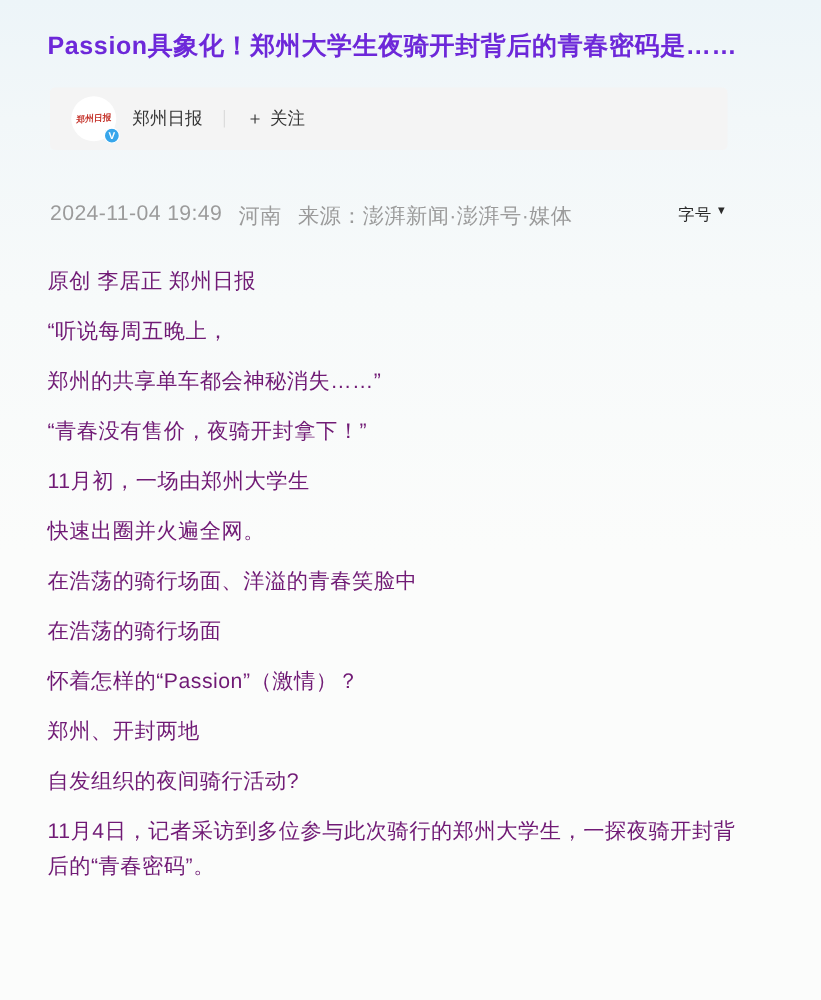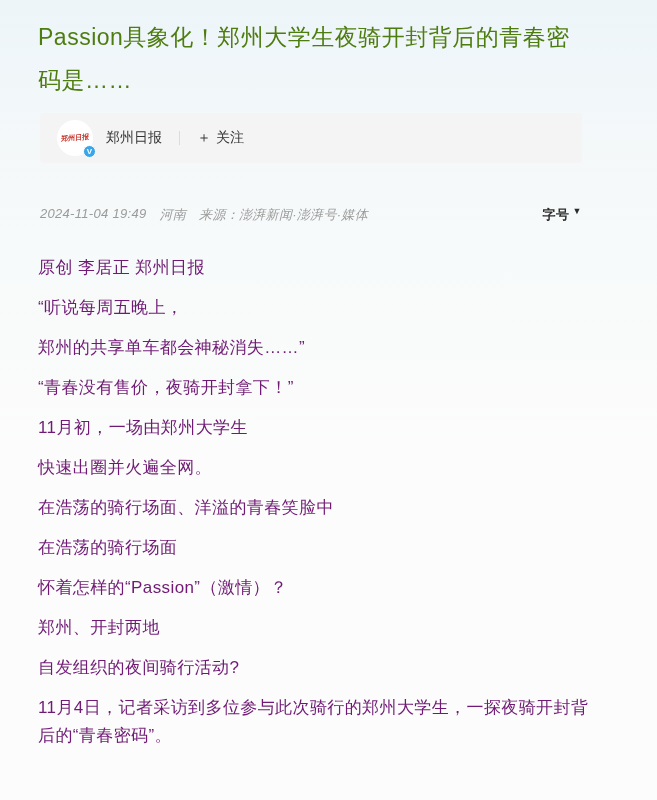--- a/index.html
+++ b/index.html
@@ -10,24 +10,24 @@
     font-family: "Liberation Sans", "DejaVu Sans", sans-serif;
   }
   body {
     background: linear-gradient(180deg, #edf5f9 0%, #f2f7f9 12%, #f7fafa 30%, #fbfcfb 55%, #fbfcfb 100%);
   }
   .page { padding: 16px 38px 0 38px; }
 
   h1.article-title {
     margin: 0 0 11px 0;
     max-width: 555px;
-    font-size: 23px;
+    font-size: 20px;
     line-height: 43px;
-    font-weight: 400;
-    color: #4d7c0f;
+    font-weight: 700;
+    color: #6d28d9;
     letter-spacing: 0.5px;
   }
 
   .pub-card {
     width: 542px; height: 50px;
     margin-left: 2px;
     margin-bottom: 44px;
     background: #f4f4f4;
     border-radius: 4px;
     display: flex; align-items: center;
@@ -83,35 +83,33 @@
   }
 
   .meta-row {
     width: 542px;
     margin-left: 2px;
     margin-bottom: 31px;
     display: flex; justify-content: space-between; align-items: center;
     height: 16px;
   }
   .meta-left {
-    font-size: 13px;
+    font-size: 17px;
     color: #9b9b9b;
     display: flex; gap: 13px;
     letter-spacing: 0.3px;
-    font-style: italic;
   }
   .font-size-btn {
     background: none; border: none; padding: 0;
     font-size: 13px;
     color: #2b2b2b;
     cursor: pointer;
     display: flex; align-items: flex-start; gap: 3px;
     font-family: inherit;
     letter-spacing: 0.5px;
-    font-weight: bold;
   }
   .font-size-btn .caret { font-size: 9px; color: #2b2b2b; }
 
   .article-body p {
     margin: 0 0 12px 0;
     max-width: 563px;
     font-size: 17px;
     line-height: 28px;
     color: #701a75;
     letter-spacing: 0.4px;

